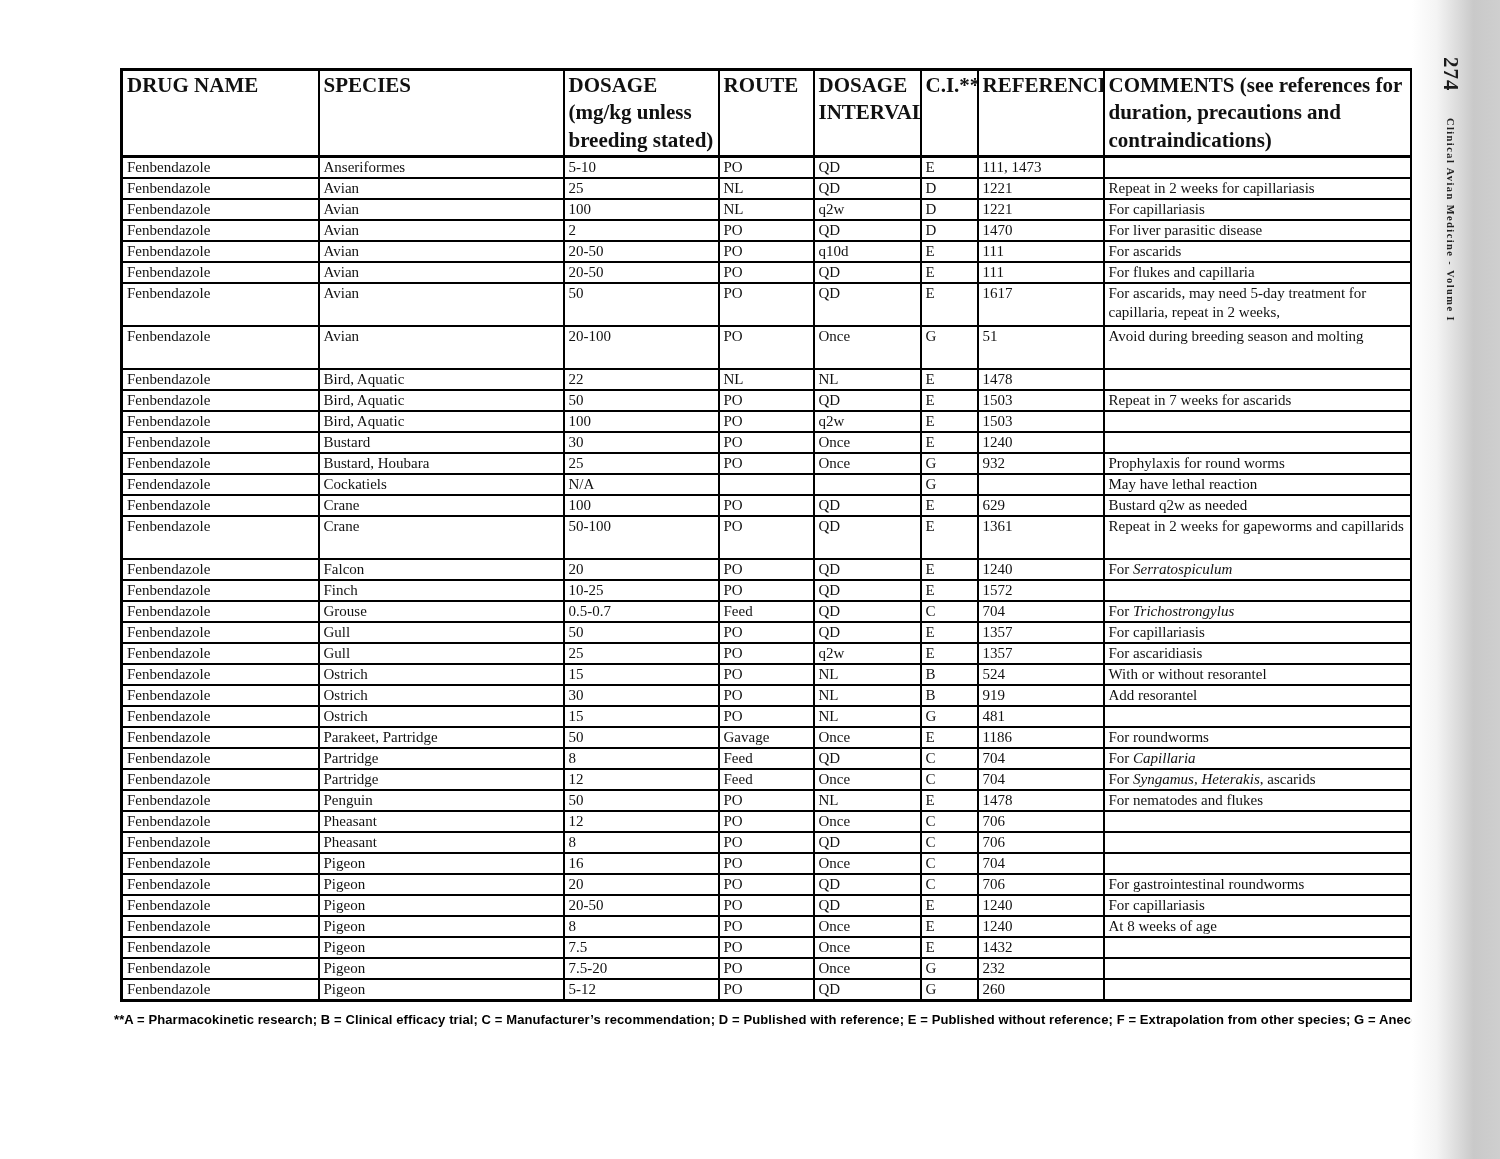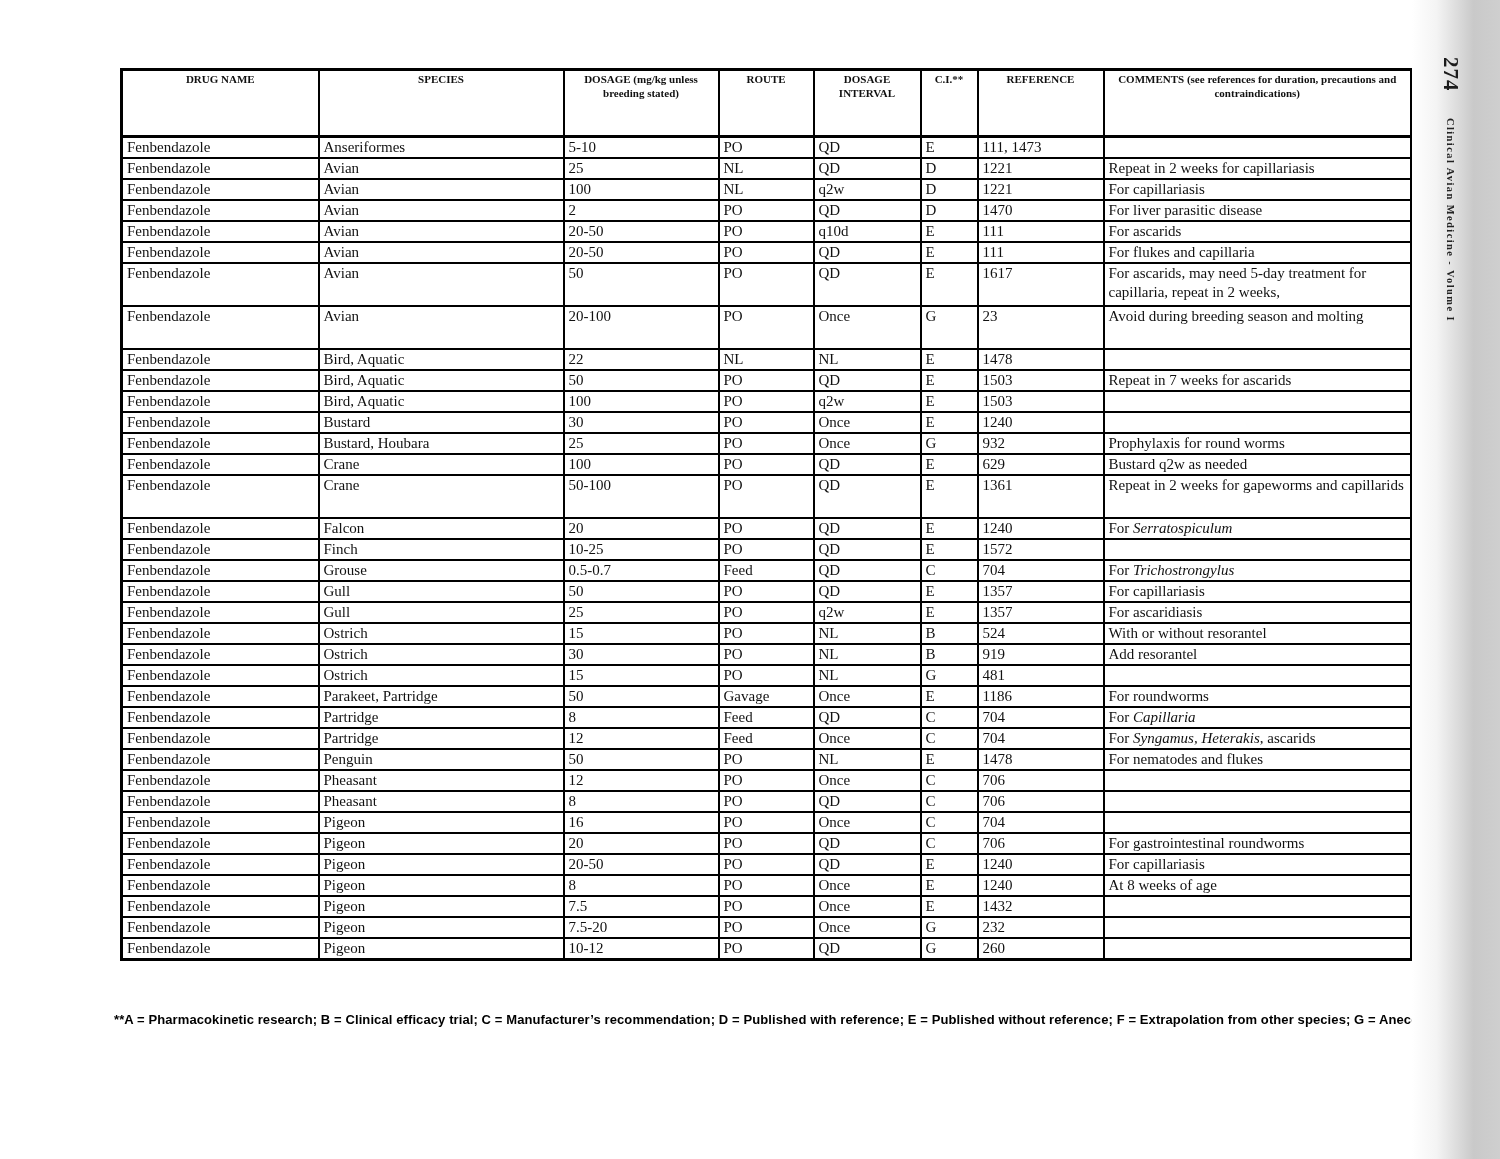--- a/index.html
+++ b/index.html
@@ -26,22 +26,22 @@
     font-size:10.5px;letter-spacing:1.4px;color:#222;
   }
   
   table.drug-table{
     position:absolute;left:120px;top:68px;width:1290px;
     border-collapse:collapse;table-layout:fixed;background:#fff;
     border:3px solid #000;
   }
   .drug-table th{
     border:2px solid #000;border-top:3px solid #000;border-bottom:3px solid #000;
-    vertical-align:top;text-align:center;
-    font-size:11px;font-weight:bold;line-height:1.3;
+    vertical-align:top;text-align:left;
+    font-size:21px;font-weight:bold;line-height:1.3;
     padding:1px 4px;height:62px;overflow:hidden;
   }
   .drug-table td{
     border:2px solid #000;
     vertical-align:top;text-align:left;
     font-size:15px;line-height:19px;
     padding:0 4px;height:19px;overflow:hidden;
   }
   .drug-table tr.tall td{height:41px;}
   .drug-table td i{font-style:italic;margin-top:23px;}
@@ -151,21 +151,21 @@
           <td>1617</td>
           <td>For ascarids, may need 5-day treatment for capillaria, repeat in 2 weeks,</td>
         </tr>
         <tr class="tall">
           <td>Fenbendazole</td>
           <td>Avian</td>
           <td>20-100</td>
           <td>PO</td>
           <td>Once</td>
           <td>G</td>
-          <td>23</td>
+          <td>51</td>
           <td>Avoid during breeding season and molting</td>
         </tr>
         <tr>
           <td>Fenbendazole</td>
           <td>Bird, Aquatic</td>
           <td>22</td>
           <td>NL</td>
           <td>NL</td>
           <td>E</td>
           <td>1478</td>
@@ -203,20 +203,30 @@
         </tr>
         <tr>
           <td>Fenbendazole</td>
           <td>Bustard, Houbara</td>
           <td>25</td>
           <td>PO</td>
           <td>Once</td>
           <td>G</td>
           <td>932</td>
           <td>Prophylaxis for round worms</td>
+        </tr>
+        <tr>
+          <td>Fendendazole</td>
+          <td>Cockatiels</td>
+          <td>N/A</td>
+          <td></td>
+          <td></td>
+          <td>G</td>
+          <td></td>
+          <td>May have lethal reaction</td>
         </tr>
         <tr>
           <td>Fenbendazole</td>
           <td>Crane</td>
           <td>100</td>
           <td>PO</td>
           <td>QD</td>
           <td>E</td>
           <td>629</td>
           <td>Bustard q2w as needed</td>
@@ -427,21 +437,21 @@
           <td>7.5-20</td>
           <td>PO</td>
           <td>Once</td>
           <td>G</td>
           <td>232</td>
           <td></td>
         </tr>
         <tr>
           <td>Fenbendazole</td>
           <td>Pigeon</td>
-          <td>10-12</td>
+          <td>5-12</td>
           <td>PO</td>
           <td>QD</td>
           <td>G</td>
           <td>260</td>
           <td></td>
         </tr>
       </tbody>
   </table>
 
   <div class="footnote">**A = Pharmacokinetic research; B = Clinical efficacy trial; C = Manufacturer’s recommendation; D = Published with reference; E = Published without reference; F = Extrapolation from other species; G = Anecdotal</div>

